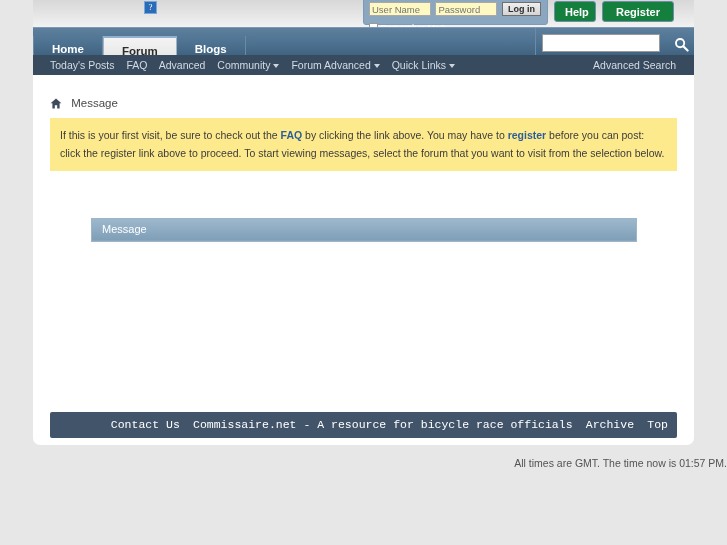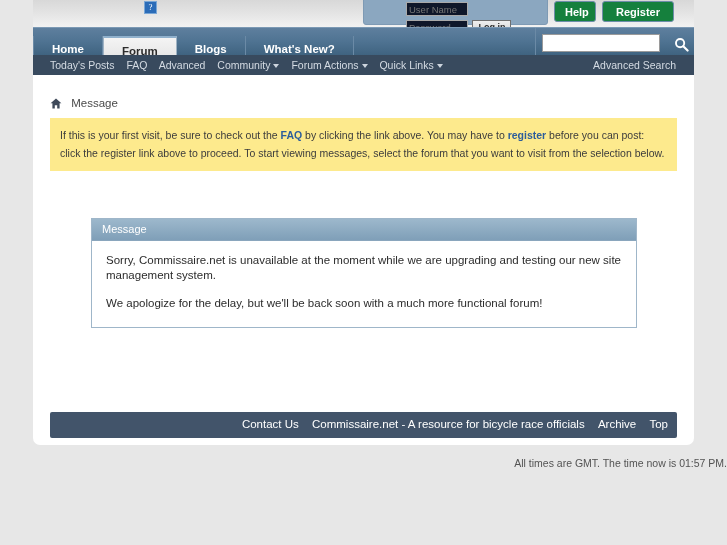--- a/index.html
+++ b/index.html
@@ -34,25 +34,24 @@
     position: absolute; left: 363px; top: -8px;
     width: 185px; height: 33px;
     background: #8ba7c0;
     border: 1px solid #7e9ab4;
     border-radius: 3px;
     padding: 9px 5px 0 5px;
   }
   .login-box input[type=text] {
     width: 62px; height: 14px;
     border: 1px solid #a9a9a9;
-    background: #0f172a;
+    background: #fef9c3;
     font-size: 9.5px; color: #7b7b7b;
     padding: 0 2px; vertical-align: top;
     font-family: "Liberation Sans", sans-serif;
-    margin-left: 37px;
   }
   .login-btn {
     display: inline-block;
     height: 14px; line-height: 13px;
     padding: 0 5px;
     background: linear-gradient(to bottom,#efefef,#d4d4d4);
     border: 1px solid #6f6f6f;
     font-size: 9px; font-weight: bold; color: #2e2e2e;
     vertical-align: top; cursor: pointer;
     font-family: "Liberation Sans", sans-serif;
@@ -176,21 +175,21 @@
   
   .footerbar {
     position: absolute; left: 17px; top: 337px; width: 627px; height: 26px;
     background: #42546a;
     border-radius: 2px;
     color: #ffffff; font-size: 11.5px;
   }
   .footerbar-inner {
     position: absolute; right: 9px; top: 6px; white-space: nowrap;
   }
-  .footerbar-inner span { margin-left: 10px; cursor: pointer; }
+  .footerbar-inner span { margin-left: 10px; cursor: pointer; font-family: Liberation Mono, monospace; }
 
   .timestamp {
     position: absolute; left: 0; top: 457px; width: 727px;
     text-align: right;
     font-size: 10.5px; color: #535353;
   }
 </style>
 </head>
 <body>
 
@@ -211,40 +210,39 @@
   </div>
 
   <div class="hdr-btn help">Help</div>
   <div class="hdr-btn register">Register</div>
 
   <div class="navbar">
     <div class="navtabs">
       <div class="navtab first">Home</div>
       <div class="navtab active">Forum</div>
       <div class="navtab">Blogs</div>
-      <div class="navtab">What's New?</div>
     </div>
     <div class="nav-search">
       <input type="text" placeholder="" style="">
       <span class="search-go">
         <svg width="15" height="15" viewBox="0 0 16 16">
           <circle cx="6.5" cy="6.5" r="4.4" fill="none" stroke="#ffffff" stroke-width="2"></circle>
           <line x1="9.9" y1="9.9" x2="14.5" y2="14.5" stroke="#ffffff" stroke-width="2.3" stroke-linecap="round"></line>
         </svg>
       </span>
     </div>
   </div>
 
   <div class="subnav">
     <div class="subnav-left">
       <span class="item">Today's Posts</span>
       <span class="item">FAQ</span>
       <span class="item">Advanced</span>
       <span class="item"><span>Community</span><span class="caret"></span></span>
-      <span class="item"><span>Forum Actions</span><span class="caret"></span></span>
+      <span class="item"><span>Forum Advanced</span><span class="caret"></span></span>
       <span class="item"><span>Quick Links</span><span class="caret"></span></span>
     </div>
     <div class="subnav-right">Advanced Search</div>
   </div>
 
   <div class="content">
 
     <div class="breadcrumb">
       <span class="home-icon">
         <svg width="12" height="11" viewBox="0 0 12 11">
@@ -253,24 +251,20 @@
       </span>
       <span>Message</span>
     </div>
 
     <div class="notice">
       <span>If this is your first visit, be sure to check out the </span><b>FAQ</b><span> by clicking the link above. You may have to </span><b>register</b><span> before you can post: click the register link above to proceed. To start viewing messages, select the forum that you want to visit from the selection below.</span>
     </div>
 
     <div class="msgpanel">
       <div class="msgpanel-head">Message</div>
-      <div class="msgpanel-body">
-        <p>Sorry, Commissaire.net is unavailable at the moment while we are upgrading and testing our new site management system.</p>
-        <p>We apologize for the delay, but we'll be back soon with a much more functional forum!</p>
-      </div>
     </div>
 
     <div class="footerbar">
       <div class="footerbar-inner">
         <span>Contact Us</span>
         <span>Commissaire.net - A resource for bicycle race officials</span>
         <span>Archive</span>
         <span>Top</span>
       </div>
     </div>

